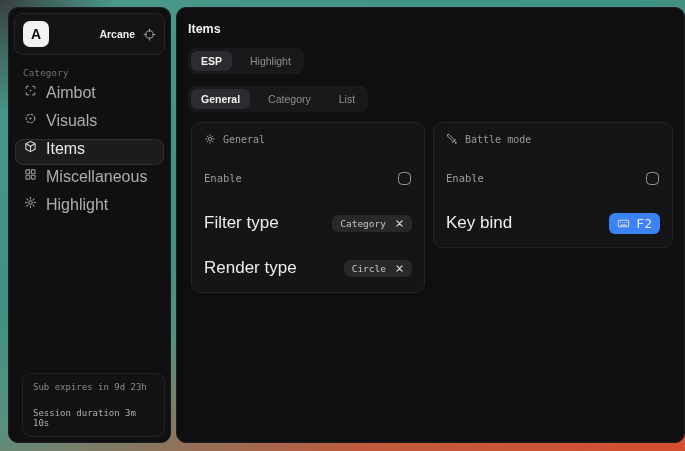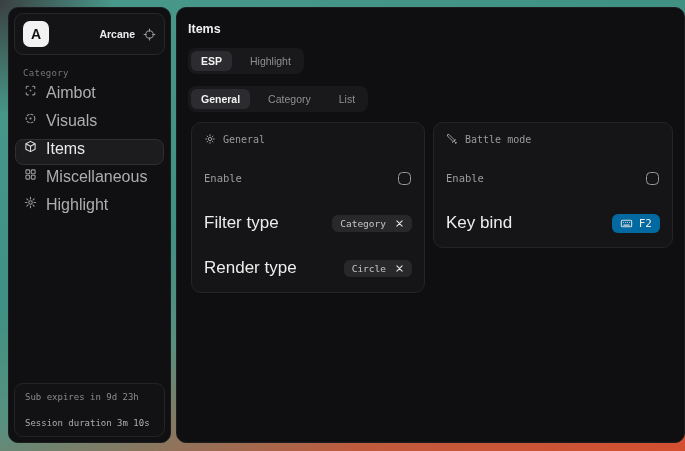--- a/index.html
+++ b/index.html
@@ -39,21 +39,21 @@
   }
   .nav-item {
     display:flex; align-items:flex-start; gap:9px; height:26px; margin:2px 1px;
     padding:0 8px; border-radius:8px; border:1px solid transparent;
     color:#aeaeae; font-size:16px; cursor:pointer;
   }
   .nav-item svg { width:13px; height:13px; color:#9a9a9a; }
   .nav-item.active { background:#1c1c1f; border-color:#2f2f33; color:#e9e9e9; }
   .nav-item.active svg { color:#dedede; }
   .sidebar-footer {
-    position:absolute; left:5px; right:5px; bottom:5px;
+    position:absolute; left:13px; right:5px; bottom:5px;
     border:1px solid #242427; background:#121214; border-radius:9px;
     padding:8px 10px;
   }
   .footer-line1 { color:#8c8c8c; font-size:9px; font-family:"DejaVu Sans Mono", monospace; }
   .footer-line2 { color:#b0b0b0; font-size:9px; font-family:"DejaVu Sans Mono", monospace; margin-top:16px; }
   
   .main {
     flex:1; background:#0f0f11; border:1px solid #1d1d1f; border-radius:10px;
     padding:14px 11px;
   }
@@ -87,23 +87,23 @@
     width:13px; height:13px; border:1.5px solid #9a9a9a; border-radius:4.5px;
     background:transparent; cursor:pointer; margin-right:1px;
   }
   .chip {
     display:inline-flex; align-items:center; gap:9px; background:#28282b;
     border-radius:6px; padding:3px 8px; cursor:pointer;
     color:#c6c6c6; font-size:9.5px; font-family:"DejaVu Sans Mono", monospace;
   }
   .chip .x-icon { width:9px; height:9px; color:#e2e2e2; cursor:pointer; }
   .keybind {
-    display:inline-flex; align-items:center; gap:6px; background:#0369a1;
+    display:inline-flex; align-items:center; gap:6px; background:#3b82f6;
     border-radius:6px; padding:3px 8px; cursor:pointer;
-    color:#ececec; font-size:11px; font-family:"DejaVu Sans Mono", monospace;justify-content:flex-end;
+    color:#ececec; font-size:13px; font-family:"DejaVu Sans Mono", monospace;justify-content:flex-end;
   }
   .keybind svg { width:13px; height:13px; color:#d8d8d8; }
   svg { display:block; }
 </style>
 </head>
 <body>
 
 <div class="window">
 
   <div class="sidebar">

